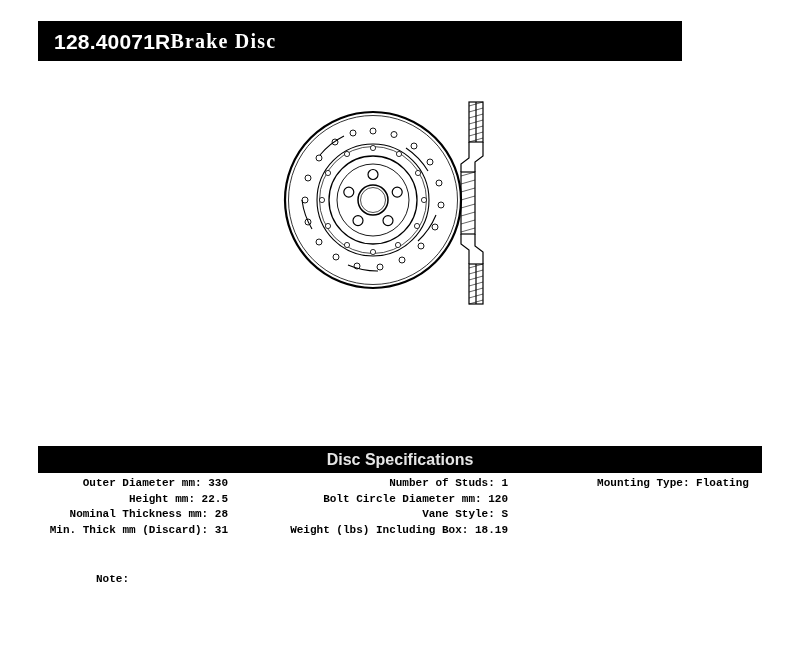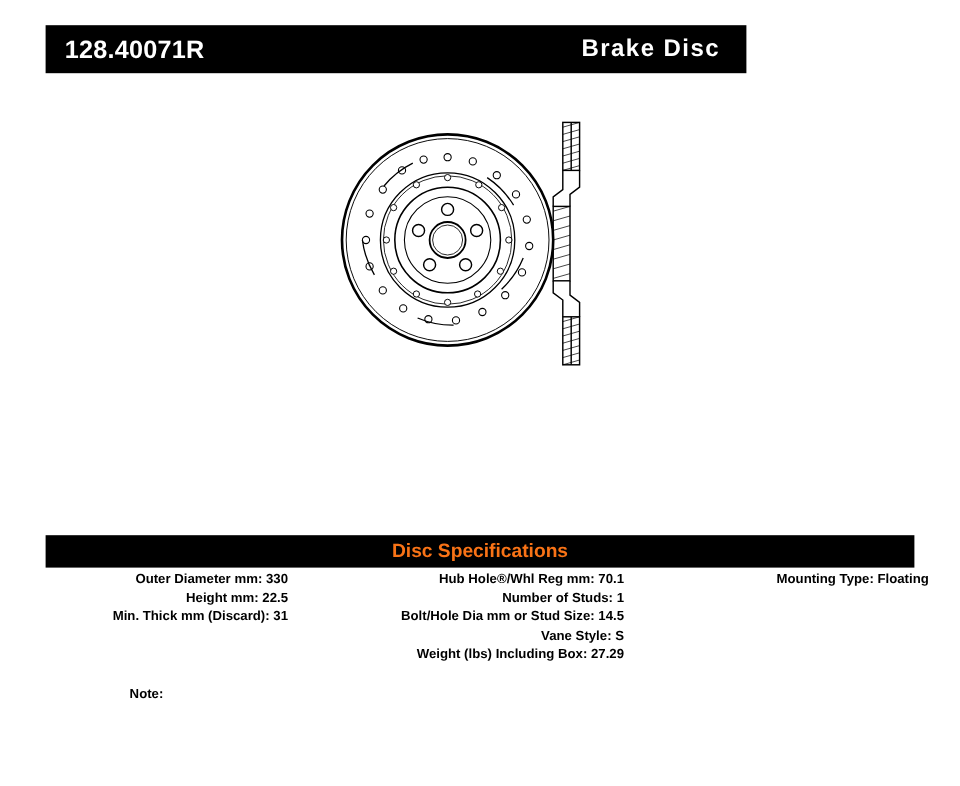--- a/index.html
+++ b/index.html
@@ -21,45 +21,44 @@
     left: 0; top: 0;
     width: 800px;
     height: 655px;
   }
 
   
   .header-bar {
     position: absolute;
     left: 38px;
     top: 21px;
-    width: 584px;
+    width: 644px;
     height: 40px;
     background: #000000;
     display: flex;
     align-items: center;
-    justify-content: space-between;
     box-sizing: border-box;
     padding: 0 22px 0 8px;
   }
   .part-number {
     color: #ffffff;
     font-size: 21px;
     font-weight: bold;
     letter-spacing: 0.2px;
     line-height: 1;
     padding-left: 8px;
     font-family: "Liberation Sans", sans-serif;
   }
   .product-type {
     color: #ffffff;
     font-size: 20px;
     font-weight: bold;
     letter-spacing: 1.2px;
     line-height: 1;
-    font-family: Liberation Sans, sans-serif;
+    font-family: Liberation Serif, serif;
   }
 
   
   .drawing {
     position: absolute;
     left: 38px;
     top: 80px;
     width: 724px;
     height: 280px;
   }
@@ -80,33 +79,34 @@
     left: 38px;
     top: 446px;
     width: 724px;
     height: 27px;
     background: #000000;
     display: flex;
     align-items: center;
     justify-content: center;
   }
   .spec-title {
-    color: #f97316;
+    color: #e5e5e5;
     font-size: 16px;
     font-weight: bold;
     line-height: 1;
     font-family: "Liberation Sans", sans-serif;
   }
 
   .spec-body {
     position: absolute;
-    left: 50px;
+    left: 38px;
     top: 476px;
     width: 724px;
     height: 120px;
+    font-family: Liberation Mono, monospace;
   }
 
   .col {
     position: absolute;
     font-size: 11px;
     font-weight: bold;
     line-height: 15.5px;
   }
   .col-left {
     left: 0px;
@@ -117,21 +117,21 @@
   .col-mid {
     left: 210px;
     top: 0px;
     width: 260px;
     text-align: right;
   }
   .col-right {
     left: 500px;
     top: 0px;
     width: 224px;
-    text-align: right;
+    text-align: center;
     padding-left: 46px;
     box-sizing: border-box;
   }
   .spec-line {
     white-space: nowrap;
   }
 
   .note {
     position: absolute;
     left: 58px;
@@ -278,29 +278,29 @@
 
   <div class="spec-title-bar">
     <span class="spec-title">Disc Specifications</span>
   </div>
 
   <div class="spec-body">
 
     <div class="col col-left">
       <div class="spec-line">Outer Diameter mm: 330</div>
       <div class="spec-line">Height mm: 22.5</div>
+      <div class="spec-line">Nominal Thickness mm: 28</div>
       <div class="spec-line">Min. Thick mm (Discard): 31</div>
     </div>
 
     <div class="col col-mid">
-      <div class="spec-line">Hub Hole®/Whl Reg mm: 70.1</div>
       <div class="spec-line">Number of Studs: 1</div>
-      <div class="spec-line">Bolt/Hole Dia mm or Stud Size: 14.5</div>
+      <div class="spec-line">Bolt Circle Diameter mm: 120</div>
       <div class="spec-line">Vane Style: S</div>
-      <div class="spec-line">Weight (lbs) Including Box: 27.29</div>
+      <div class="spec-line">Weight (lbs) Including Box: 18.19</div>
     </div>
 
     <div class="col col-right">
       <div class="spec-line">Mounting Type: Floating</div>
     </div>
 
     <div class="note">
       <span class="note-label">Note:</span>
       <span class="note-value"></span>
     </div>

